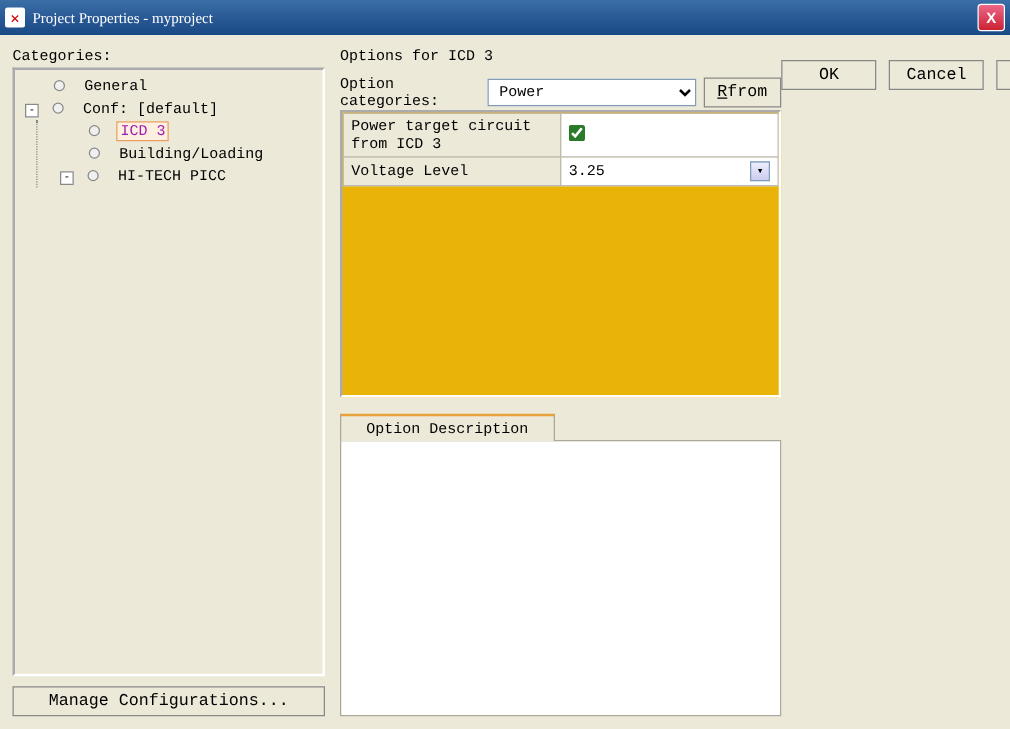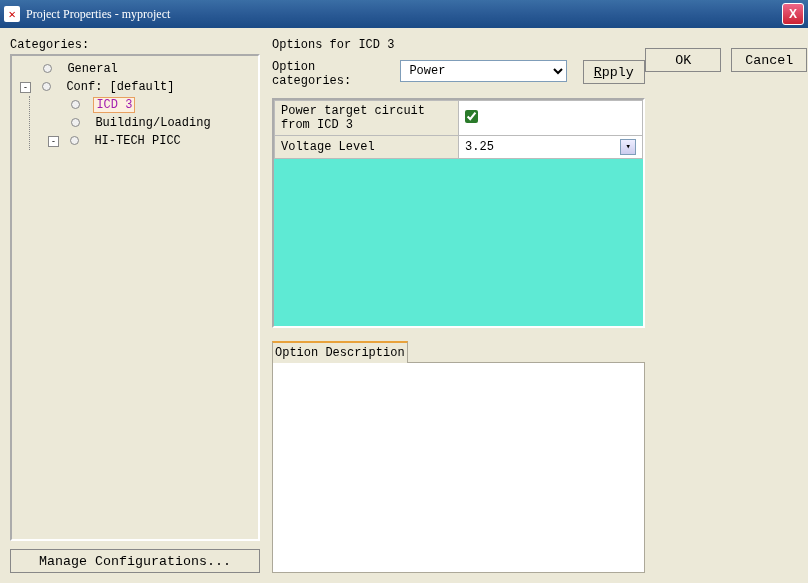--- a/index.html
+++ b/index.html
@@ -115,23 +115,22 @@
   font-family: inherit;
 }
 .right-panel {
   flex: 1;
   display: flex;
   flex-direction: column;
 }
 .options-title { margin-bottom: 8px; }
 .opt-cat-row {
   display: flex;
-  align-items: flex-start;
-  margin-bottom: 10px;
-  gap: 16px;
+  align-items: center;
+  gap: 6px;
 }
 .opt-cat-row label { }
 .combo {
   height: 22px;
   border: 1px solid #7f9db9;
   background: #fff;
   font-family: inherit;
   font-size: 12px;
   padding: 0 4px;
 }
@@ -139,21 +138,21 @@
   margin-left: auto;
   width: 72px;
   height: 24px;
   border: 1px solid #888;
   background: #ece9d8;
   cursor: pointer;
   font-family: inherit;
 }
 .options-table {
   border: 2px inset #fff;
-  background: #5eead4;
+  background: #eab308;
   height: 230px;
   overflow: auto;
 }
 .options-table table { width: 100%; border-collapse: collapse; }
 .options-table td {
   border: 1px solid #bbb;
   padding: 3px 6px;
   height: 22px;
   background: #ece9d8;
 }
@@ -182,21 +181,21 @@
   flex-direction: column;
   min-height: 120px;
 }
 .tab-strip {
   display: flex;
 }
 .tab {
   border: 1px solid #aca899;
   border-bottom: none;
   background: #ece9d8;
-  padding: 3px 2px;
+  padding: 3px 20px;
   border-top: 2px solid #e8a23c;
   position: relative;
   top: 1px;
 }
 .desc-box {
   flex: 1;
   border: 1px solid #aca899;
   background: #fff;
   padding: 6px;
 }
@@ -269,21 +268,21 @@
     </div>
 
     <div class="right-panel">
       <div class="options-title">Options for ICD 3</div>
       <div class="opt-cat-row">
         <label>Option categories:</label>
         <select class="combo" style="width:190px">
           <option>Power</option>
         </select>
         <button class="reset-btn">
-          <span class="underline">R</span><span>pply</span>
+          <span class="underline">R</span><span>from</span>
         </button>
       </div>
 
       <div class="options-table">
         <table>
           <tbody>
               <tr>
             <td class="opt-name">Power target circuit from ICD 3</td>
             <td class="opt-val checkbox-cell">
               <input type="checkbox" checked="" style="">

